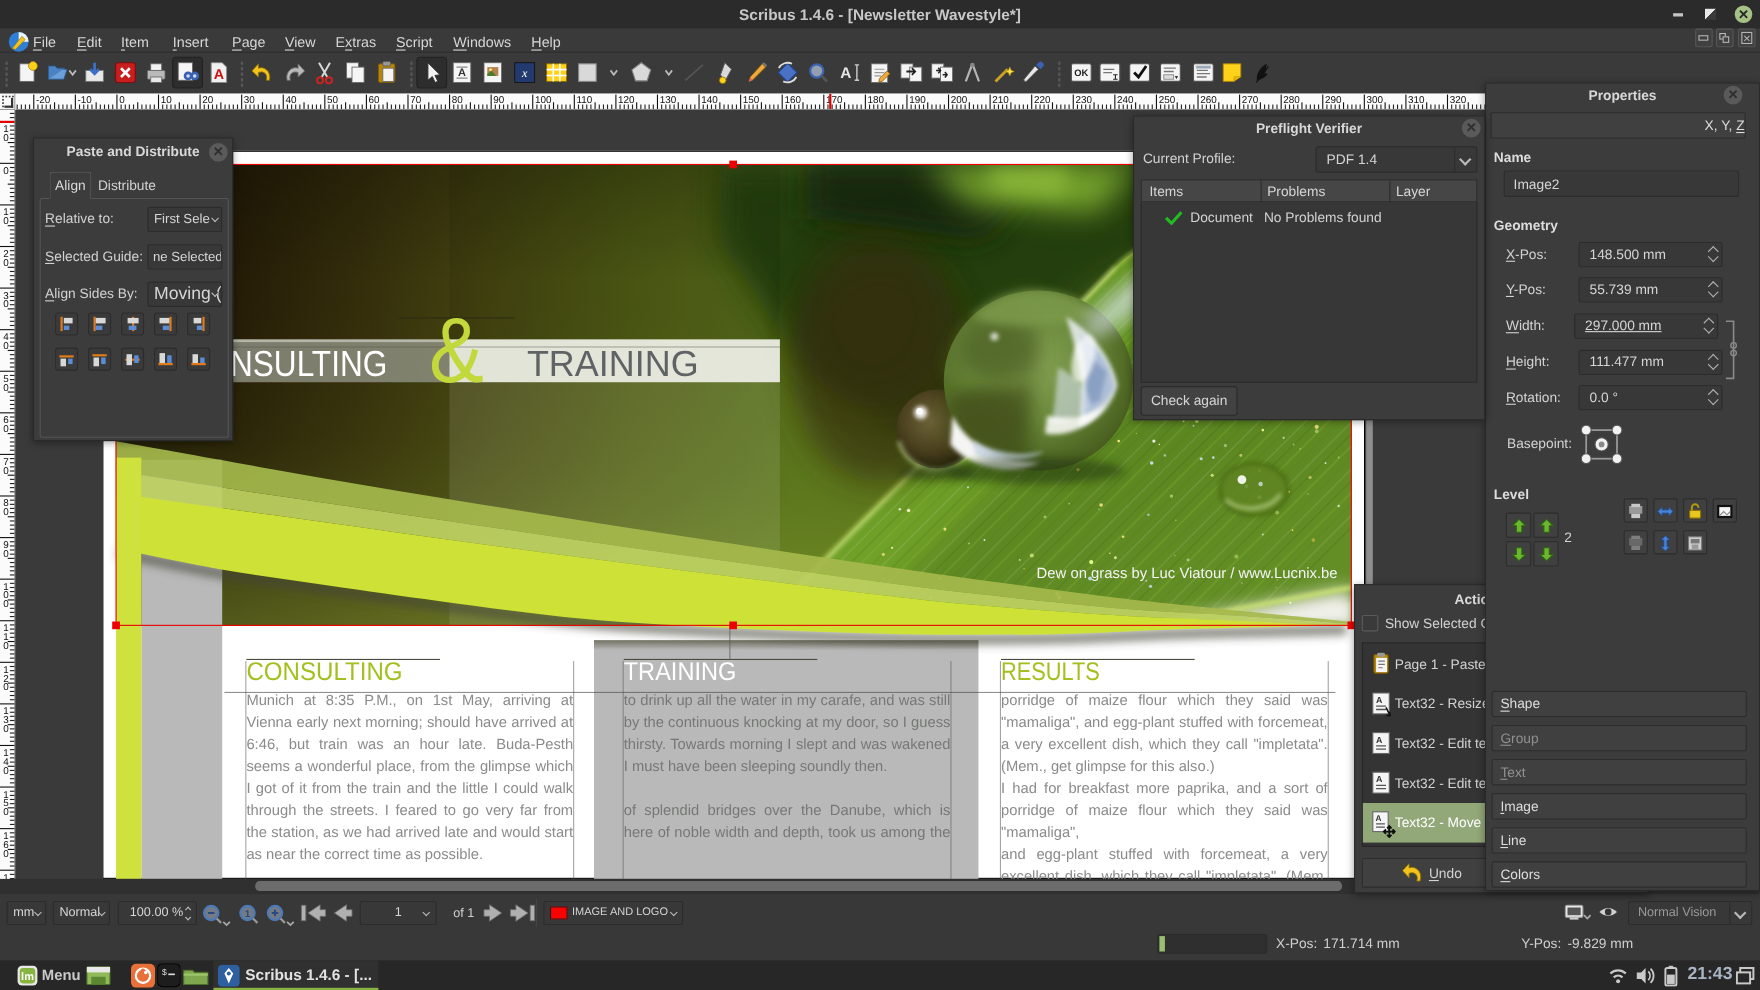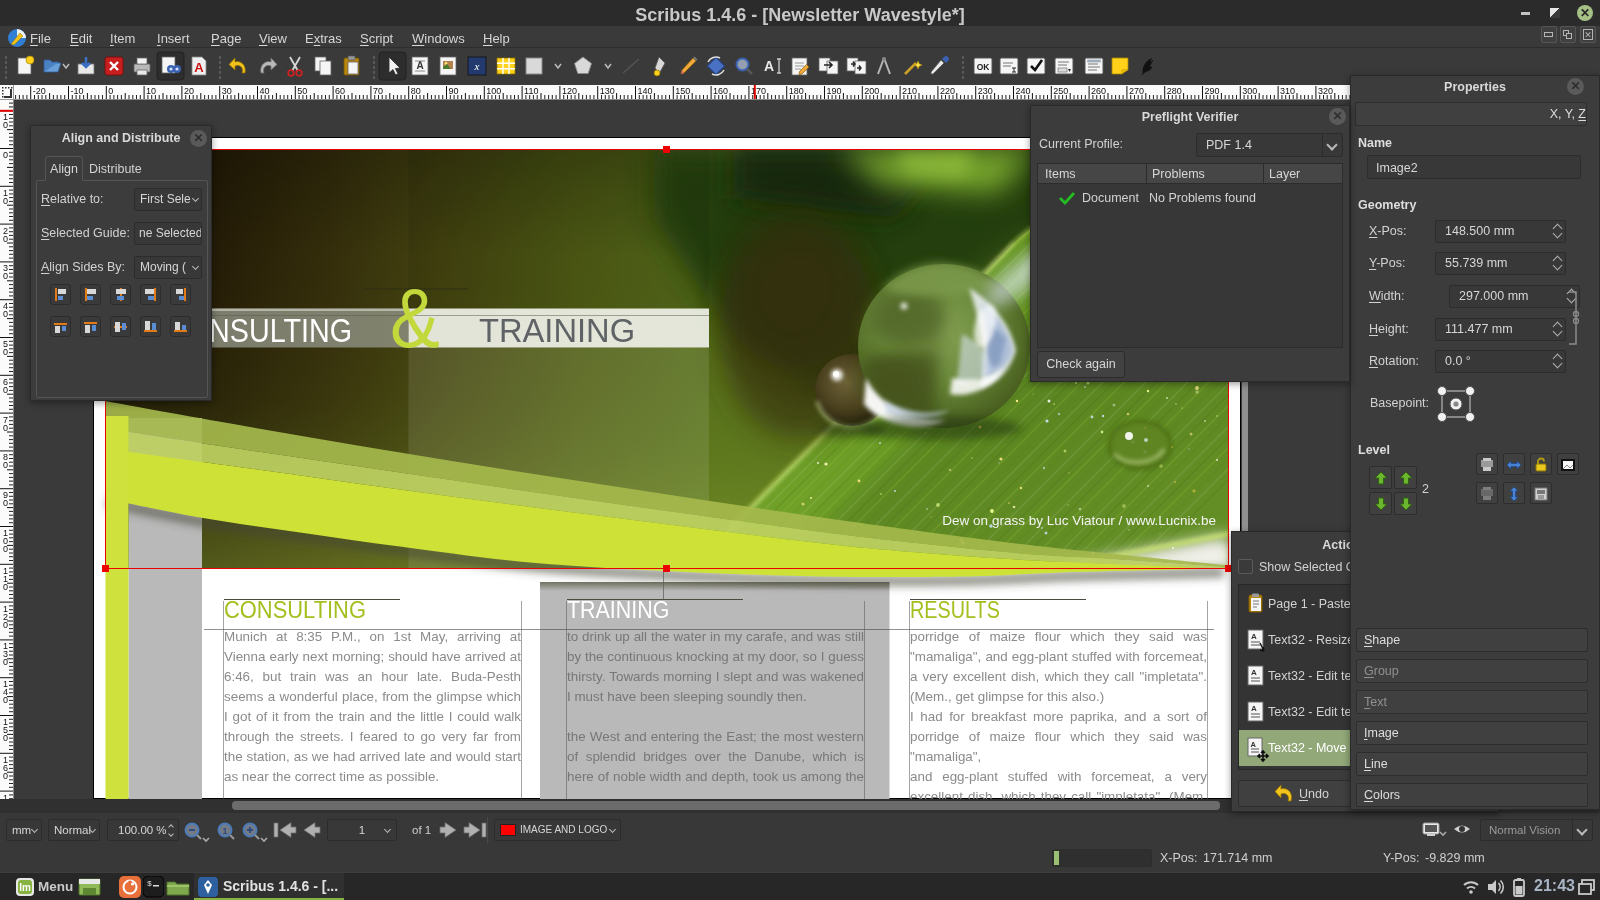--- a/index.html
+++ b/index.html
@@ -31,21 +31,21 @@
         border-right:1.6px solid #b0b0b0;border-bottom:1.6px solid #b0b0b0;transform:rotate(45deg);}
   .lvbtn{width:23px;height:23px;background:#404040;border:1px solid #2d2d2d;border-radius:2px;text-align:center;padding-top:3px;}
   .sqbtn{width:22px;height:22px;background:#404040;border:1px solid #2d2d2d;border-radius:2px;text-align:center;padding-top:2px;}
   .aicon{width:20px;height:24px;}
   .albtn{position:absolute;width:21px;height:21px;background:#3a3a3a;border:1px solid #2c2c2c;border-radius:3px;}
 </style></head>
 <body>
 <div id="scr">
 
   <div class="abs" style="left:0;top:0;width:1600px;height:26px;background:#2b2b2b;"></div>
-  <div class="abs" style="left:0;top:5px;width:1600px;text-align:center;font-size:18px;font-weight:bold;color:#c8c8c8;">Scribus 1.4.6 - [Newsletter Wavestyle*]</div>
+  <div class="abs" style="left:0;top:5px;width:1600px;text-align:center;font-size:14px;font-weight:bold;color:#c8c8c8;">Scribus 1.4.6 - [Newsletter Wavestyle*]</div>
   <div class="abs" style="left:1521px;top:12px;width:9px;height:3px;background:#c4c4c4;"></div>
   <div class="abs" style="left:1550px;top:8px;width:10px;height:10px;background:linear-gradient(135deg,#e8e8e8 48%,#3a3a3a 48%);"></div>
   <div class="abs" style="left:1577px;top:5px;width:16px;height:16px;border-radius:50%;background:#a6c185;color:#262626;font-weight:bold;font-size:12px;line-height:16px;text-align:center;">✕</div>
 
   <div class="abs" style="left:0;top:26px;width:1600px;height:22px;background:#3a3a3a;border-bottom:1px solid #2d2d2d;"></div>
   <div class="abs" style="left:7px;top:28px;width:20px;height:20px;">
     <svg width="20" height="20">
         <circle cx="10" cy="10" r="9" fill="#2f7fd6"></circle>
         <path d="M 10 1 A 9 9 0 0 1 19 10 L 10 10 Z" fill="#eef4fb"></path>
         <path d="M 4 16 L 13 5 L 16 8 L 7 17 Z" fill="#f2c21d" stroke="#8a6d00" stroke-width="0.5"></path>
@@ -1266,21 +1266,20 @@
       <div class="jl">through the streets. I feared to go very far from</div>
       <div class="jl">the station, as we had arrived late and would start</div>
       <div class="nl">as near the correct time as possible.</div>
     </div>
     <div class="abs bodycol" style="left:553px;top:527px;width:297px;color:#767876;">
       <div class="jl">to drink up all the water in my carafe, and was still</div>
       <div class="jl">by the continuous knocking at my door, so I guess</div>
       <div class="jl">thirsty. Towards morning I slept and was wakened</div>
       <div class="nl">I must have been sleeping soundly then.</div>
       <div class="nl">&nbsp;</div>
-      <div class="jl">the West and entering the East; the most western</div>
       <div class="jl">of splendid bridges over the Danube, which is</div>
       <div class="jl">here of noble width and depth, took us among the</div>
     </div>
     <div class="abs bodycol" style="left:896px;top:527px;width:297px;">
       <div class="jl">porridge of maize flour which they said was</div>
       <div class="jl">"mamaliga", and egg-plant stuffed with forcemeat,</div>
       <div class="jl">a very excellent dish, which they call "impletata".</div>
       <div class="nl">(Mem., get glimpse for this also.)</div>
       <div class="jl">I had for breakfast more paprika, and a sort of</div>
       <div class="jl">porridge of maize flour which they said was</div>
@@ -1476,21 +1475,21 @@
     <div class="abs blbl" style="left:7px;top:60px;">Name</div>
     <div class="abs ibox" style="left:16px;top:79px;width:214px;height:24px;line-height:24px;padding-left:8px;font-size:12.5px;">Image2</div>
     <div class="abs blbl" style="left:7px;top:122px;">Geometry</div>
     <div class="abs lbl" style="left:18px;top:148px;"><span class="u">X</span>-Pos:</div>
     <div class="abs lbl" style="left:18px;top:180px;"><span class="u">Y</span>-Pos:</div>
     <div class="abs lbl" style="left:18px;top:213px;"><span class="u">W</span>idth:</div>
     <div class="abs lbl" style="left:18px;top:246px;"><span class="u">H</span>eight:</div>
     <div class="abs lbl" style="left:18px;top:278px;"><span class="u">R</span>otation:</div>
     <div class="abs spin" style="left:84px;top:144px;">148.500 mm</div>
     <div class="abs spin" style="left:84px;top:176px;">55.739 mm</div>
-    <div class="abs spin" style="left:98px;top:209px;">297.000 mm</div>
+    <div class="abs spin" style="left:80px;top:209px;text-decoration:underline;">297.000 mm</div>
     <div class="abs spin" style="left:84px;top:242px;">111.477 mm</div>
     <div class="abs spin" style="left:84px;top:274px;">0.0 °</div>
     <svg class="abs" style="left:216px;top:214px;" width="16" height="56">
         <path d="M2 2 L9 2 L9 54 L2 54 M9 20 L9 36" stroke="#8a8a8a" stroke-width="1.5" fill="none"></path>
         <circle cx="9" cy="24" r="2.5" fill="none" stroke="#8a8a8a" stroke-width="1.3"></circle>
         <circle cx="9" cy="31" r="2.5" fill="none" stroke="#8a8a8a" stroke-width="1.3"></circle>
       </svg>
     <div class="abs lbl" style="left:19px;top:320px;">Basepoint:</div>
     <svg class="abs" style="left:84px;top:309px;" width="44" height="40">
       <rect x="7" y="6" width="28" height="26" fill="none" stroke="#999" stroke-width="1.6"></rect>
@@ -1573,31 +1572,31 @@
       <svg class="abs" style="left:20px;top:7px;" width="18" height="14">
           <path d="M2 7 L7 12 L16 2" stroke="#22bb22" stroke-width="2.8" fill="none"></path>
         </svg>
       <span class="abs lbl" style="left:44px;top:7px;">Document</span>
       <span class="abs lbl" style="left:111px;top:7px;">No Problems found</span>
     </div>
     <div class="abs" style="left:6px;top:245px;width:88px;height:27px;background:#424242;border:1px solid #2b2b2b;border-radius:3px;color:#d6d6d6;font-size:12.5px;text-align:center;line-height:25px;">Check again</div>
   </div>
 
   <div class="abs panel" id="aligndlg" style="left:30px;top:125px;width:182px;height:276px;">
-    <div class="ptitle" style="margin-top:5px;">Align and Distribute</div>
+    <div class="ptitle" style="margin-top:5px;">Paste and Distribute</div>
     <div class="closex" style="left:159px;top:4px;">✕</div>
     <div class="abs" style="left:5px;top:54px;width:172px;height:218px;border:1px solid #555;border-radius:2px;"></div>
     <div class="abs" style="left:14px;top:30px;width:38px;height:25px;background:#3c3c3c;border:1px solid #555;border-bottom:1px solid #3c3c3c;border-radius:3px 3px 0 0;color:#d8d8d8;font-size:12.5px;text-align:center;line-height:24px;">Align</div>
     <div class="abs lbl" style="left:58px;top:36px;">Distribute</div>
     <div class="abs lbl" style="left:10px;top:66px;"><span class="u">R</span>elative to:</div>
     <div class="abs ibox" style="left:103px;top:62px;width:68px;height:23px;line-height:21px;padding-left:5px;font-size:12px;white-space:nowrap;overflow:hidden;">First Sele<span class="chev" style="right:3px;top:7px;width:5px;height:5px;border-width:1.6px;background:#383838;"></span></div>
     <div class="abs lbl" style="left:10px;top:100px;"><span class="u">S</span>elected Guide:</div>
     <div class="abs ibox" style="left:103px;top:96px;width:68px;height:23px;line-height:21px;padding-left:4px;font-size:12px;white-space:nowrap;overflow:hidden;">ne Selected</div>
     <div class="abs lbl" style="left:10px;top:134px;"><span class="u">A</span>lign Sides By:</div>
-    <div class="abs ibox" style="left:103px;top:130px;width:68px;height:23px;line-height:21px;padding-left:5px;font-size:12px;white-space:nowrap;overflow:hidden;">Moving (<span class="chev" style="right:3px;top:7px;width:5px;height:5px;border-width:1.6px;background:#383838;"></span></div>
+    <div class="abs ibox" style="left:103px;top:130px;width:68px;height:23px;line-height:21px;padding-left:5px;font-size:16px;white-space:nowrap;overflow:hidden;">Moving (<span class="chev" style="right:3px;top:7px;width:5px;height:5px;border-width:1.6px;background:#383838;"></span></div>
     <div class="albtn" style="left:19px;top:158px;"><svg width="19" height="19">
           <rect x="4" y="3" width="2" height="13" fill="#e07b18"></rect>
           <rect x="7" y="4" width="8" height="5" fill="#d8d8d8"></rect>
           <rect x="7" y="11" width="5" height="4" fill="#5b8dd6"></rect>
         </svg></div>
 <div class="albtn" style="left:49px;top:158px;"><svg width="19" height="19">
           <rect x="4" y="3" width="2" height="13" fill="#e07b18"></rect>
           <rect x="6" y="4" width="9" height="5" fill="#d8d8d8"></rect>
           <rect x="6" y="11" width="6" height="4" fill="#5b8dd6"></rect>
         </svg></div>

